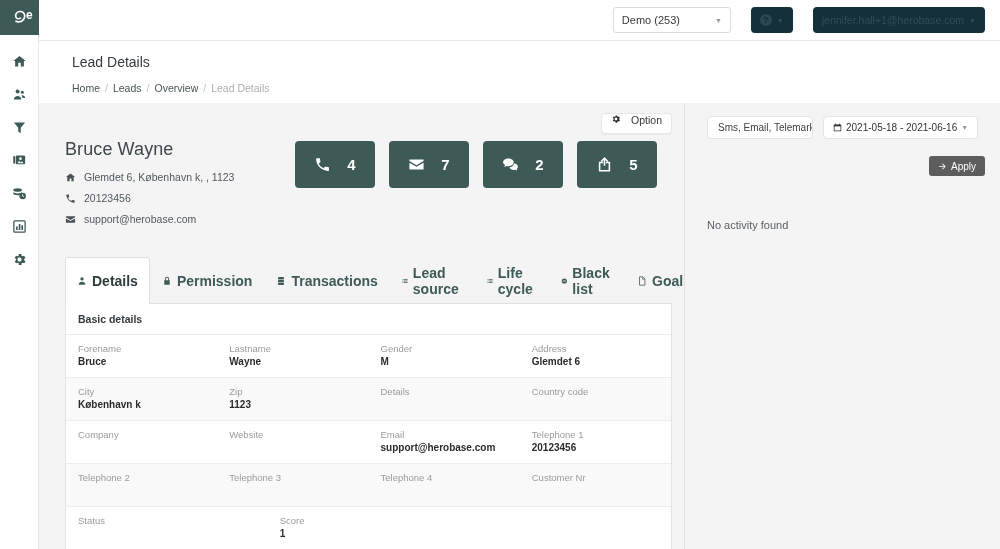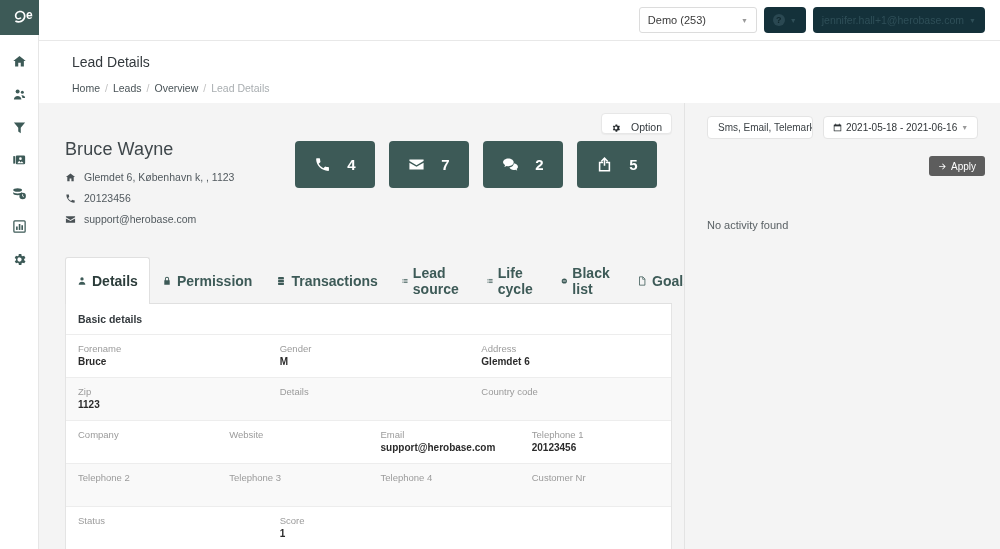--- a/index.html
+++ b/index.html
@@ -20,21 +20,21 @@
                font-size: 12px; font-weight: 600; letter-spacing: .2px; }
   .side-items { padding-top: 10px; }
   .side-item { width: 39px; height: 33px; display: flex; align-items: center;
                justify-content: center; cursor: pointer; }
   .side-item svg { width: 15px; height: 15px; fill: #3d5a57; }
 
   
   .main { flex: 1; height: 549px; display: flex; flex-direction: column; min-width: 0; }
   .topbar { height: 41px; background: #fff; border-bottom: 1px solid #e8e8e8;
             display: flex; align-items: center; justify-content: flex-end;
-            padding-right: 15px; gap: 7px; flex: 0 0 41px; }
+            padding-right: 15px; gap: 20px; flex: 0 0 41px; }
   .org-select { width: 118px; height: 26px; background: #fff; border: 1px solid #dcdcdc;
                 border-radius: 3px; display: flex; align-items: center;
                 padding: 0 8px; font-size: 11px; color: #3a3a3a; cursor: pointer; }
   .org-select .lbl { flex: 1; }
   .caret { font-size: 7px; color: #9a9a9a; }
   .dark-btn { height: 26px; background: #14313a; border-radius: 4px; display: flex;
               align-items: center; gap: 5px; padding: 0 9px; cursor: pointer;
               color: #2f4f58; font-size: 10.5px; }
   .dark-btn .q { width: 12px; height: 12px; border-radius: 50%; background: #2a4852;
                  color: #0f272e; font-size: 9px; display: flex; align-items: center;
@@ -51,21 +51,21 @@
 
   
   .body-split { flex: 1; display: flex; background: #f4f4f4; min-height: 0; }
   .col-left { width: 646px; flex: 0 0 646px; border-right: 1px solid #e3e3e3;
               padding: 10px 0 0 0; overflow: hidden; }
   .col-right { flex: 1; padding: 13px 15px 0 22px; overflow: hidden; }
 
   
   .opt-row { display: flex; justify-content: flex-end; padding-right: 12px; }
   .opt-btn { background: #fff; border: 1px solid #e7e7e7; border-radius: 4px;
-             height: 21px; display: inline-flex; align-items: flex-end; gap: 10px;
+             height: 21px; display: inline-flex; align-items: flex-start; gap: 10px;
              padding: 0 9px; font-size: 10.5px; color: #32383c; cursor: pointer;
              box-shadow: 0 1px 1px rgba(0,0,0,.04); }
   .opt-btn svg { width: 10px; height: 10px; fill: #23282b; }
 
   
   .lead-head { display: flex; padding: 5px 12px 0 26px; }
   .lead-info { flex: 0 0 230px; }
   .lead-name { font-size: 18px; color: #3f474b; font-weight: 400; margin-bottom: 11px;
                letter-spacing: .1px; }
   .meta-row { display: flex; align-items: center; gap: 8px; font-size: 10.5px;
@@ -341,30 +341,38 @@
 
         <div class="det-card">
           <div class="sec-title">Basic details</div>
 
           <div class="grid-row">
             <div class="cell">
                 <div class="k">Forename</div>
                 <div class="v">Bruce</div>
               </div>
             <div class="cell">
+                <div class="k">Lastname</div>
+                <div class="v">Wayne</div>
+              </div>
+            <div class="cell">
                 <div class="k">Gender</div>
                 <div class="v">M</div>
               </div>
             <div class="cell">
                 <div class="k">Address</div>
                 <div class="v">Glemdet 6</div>
               </div>
           </div>
 
           <div class="grid-row alt">
+            <div class="cell">
+                <div class="k">City</div>
+                <div class="v">København k</div>
+              </div>
             <div class="cell">
                 <div class="k">Zip</div>
                 <div class="v">1123</div>
               </div>
             <div class="cell">
                 <div class="k">Details</div>
                 <div class="v"></div>
               </div>
             <div class="cell">
                 <div class="k">Country code</div>

